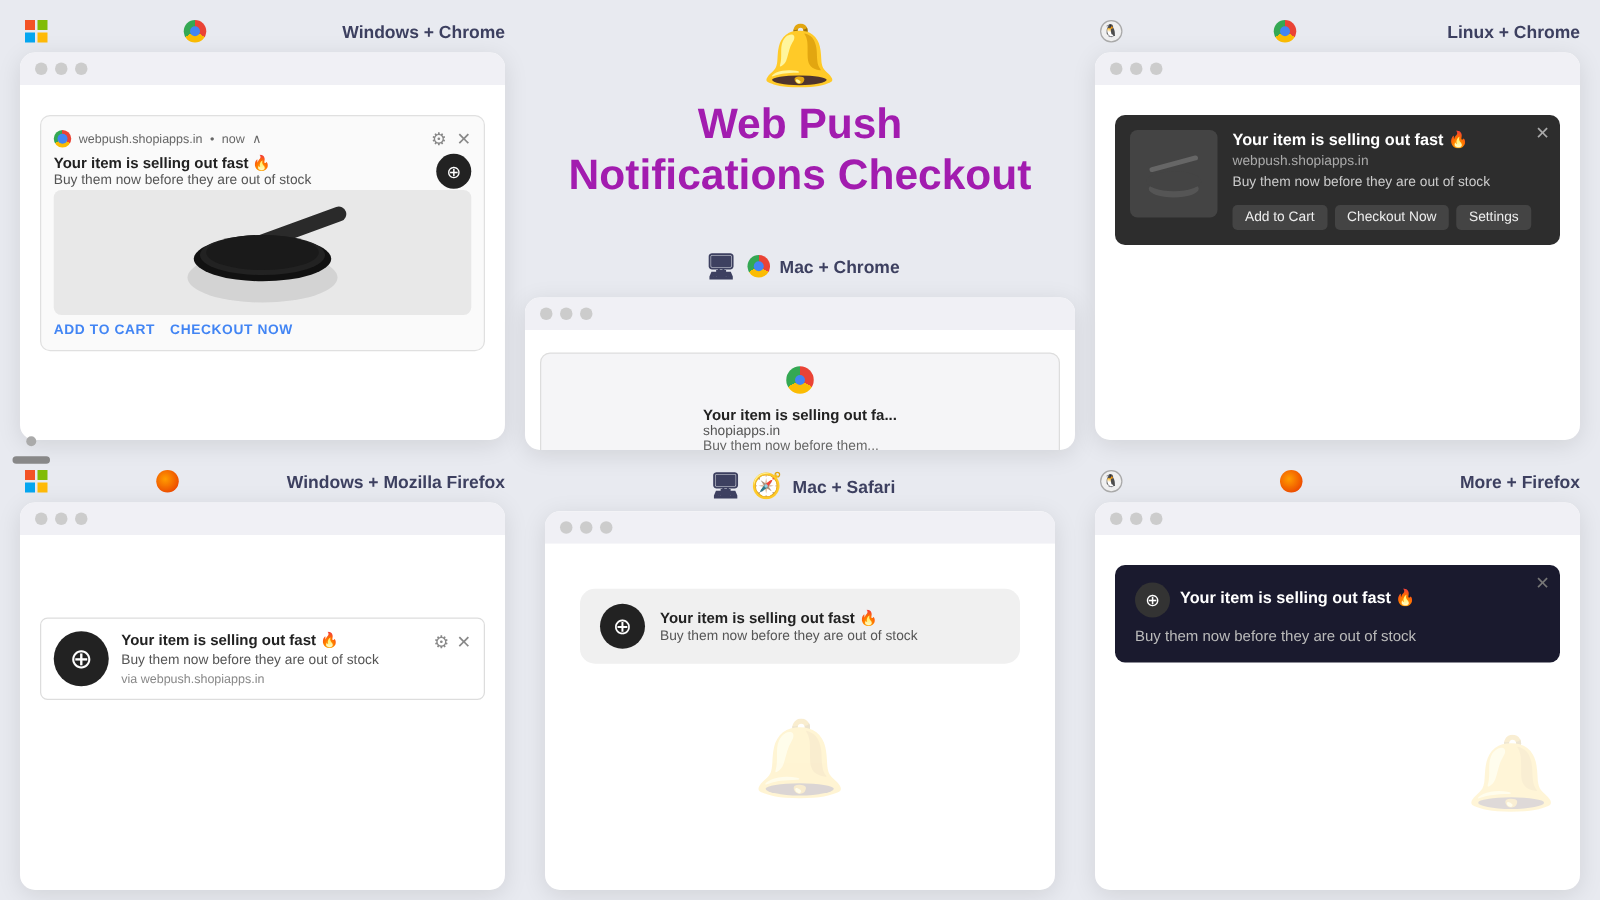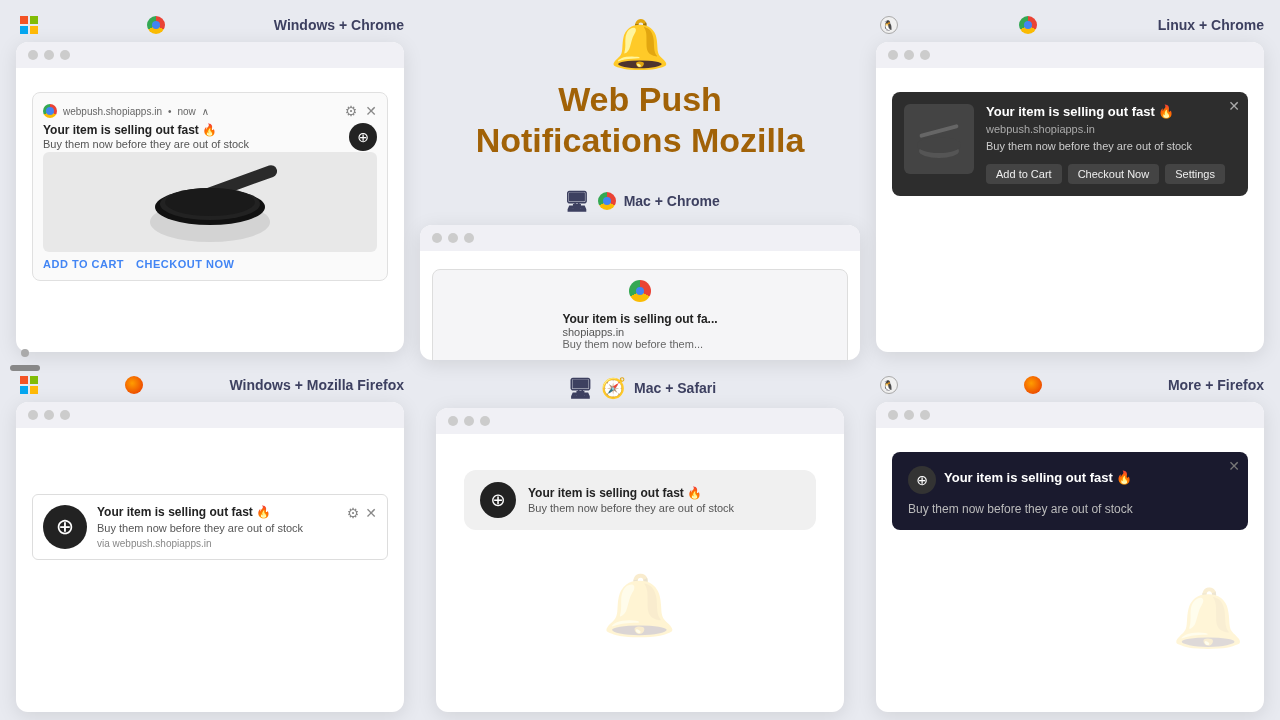--- a/index.html
+++ b/index.html
@@ -8,24 +8,24 @@
       font-family: -apple-system, BlinkMacSystemFont, 'Segoe UI', sans-serif;
       width: 1280px;
       height: 720px;
       overflow: hidden;
       position: relative;
     }
 
     .hero-title {
       font-size: 34px;
       font-weight: 700;
-      color: #a16207;
+      color: #a21caf;
       text-align: center;
       line-height: 1.2;
-      margin-bottom: 4px;
+      margin-bottom: 16px;
     }
 
     
     .platform-label {
       display: flex;
       align-items: center;
       gap: 8px;
       font-size: 14px;
       font-weight: 600;
       color: #3d4060;
@@ -461,21 +461,21 @@
           </div>
         </div>
       </div>
     </div>
   </div>
 
   <div class="hero-cell">
     <div style="font-size:48px;margin-bottom:6px;">🔔</div>
     <div class="hero-title">
       <span>Web Push</span><br>
-      <span>Notifications Mozilla</span>
+      <span>Notifications Checkout</span>
     </div>
 
     <div class="platform-label" style="margin-top:24px;justify-content:center;">
       <span style="font-size:20px;">🖥</span>
       <div class="chrome-icon"></div>
       <span>Mac + Chrome</span>
     </div>
     <div class="browser-mock" style="width:100%;margin-top:4px;">
       <div class="browser-titlebar">
         <div class="dot"></div>

